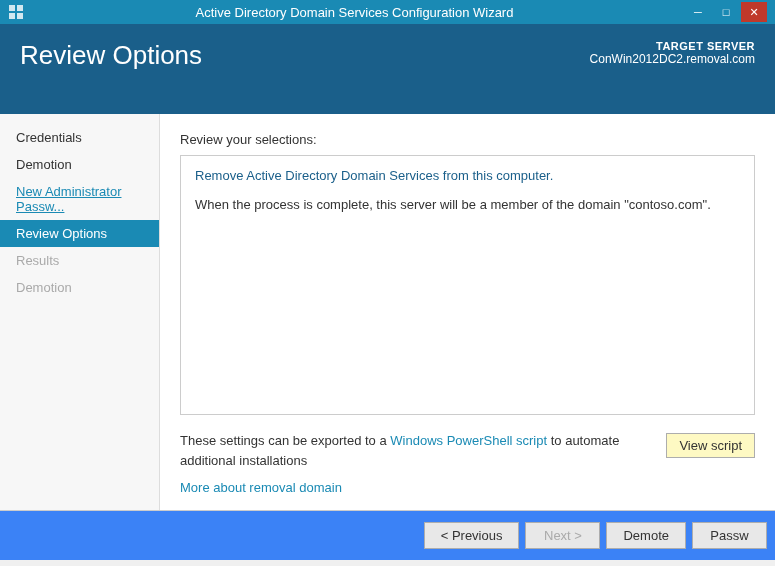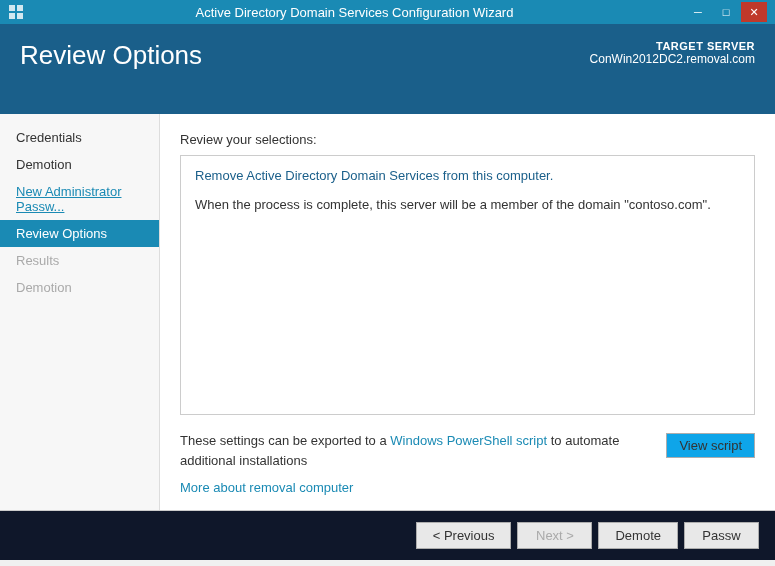--- a/index.html
+++ b/index.html
@@ -162,43 +162,43 @@
       margin-bottom: 10px;
     }
     .export-text {
       flex: 1;
       color: #333;
       font-size: 13px;
       line-height: 1.5;
       padding-right: 6px;
     }
     .view-script-btn {
-      background: #0ea5e9;
+      background: #fef9c3;
       border: 1px solid #adadad;
       padding: 4px 12px;
       font-size: 13px;
       cursor: pointer;
       white-space: nowrap;
       color: #333;
       flex-shrink: 0;
       margin-top: 2px;
     }
 
     .more-link {
       color: #1a8ab4;
       font-size: 13px;
       text-decoration: none;
       cursor: pointer;
     }
 
     
     .footer {
-      background: #0f172a;
+      background: #3b82f6;
       border-top: 1px solid #ccc;
-      padding: 8px 16px;
+      padding: 8px 8px;
       display: flex;
       justify-content: flex-end;
       align-items: center;
       gap: 6px;
       height: 50px;
     }
     .footer-btn {
       background: #e8e8e8;
       border: 1px solid #adadad;
       padding: 5px 16px;
@@ -263,21 +263,21 @@
         </div>
       </div>
 
       <div class="export-row">
         <div class="export-text">
           <span>These settings can be exported to a </span><span style="color:#1a8ab4; cursor:pointer;">Windows PowerShell script</span><span> to automate additional installations</span>
         </div>
         <button class="view-script-btn">View script</button>
       </div>
 
-      <a class="more-link">More about removal computer</a>
+      <a class="more-link">More about removal domain</a>
     </div>
   </div>
 
   <div class="footer">
     <button class="footer-btn">&lt; Previous</button>
     <button class="footer-btn disabled">Next &gt;</button>
     <button class="footer-btn">Demote</button>
     <button class="footer-btn">Passw</button>
   </div>
 

